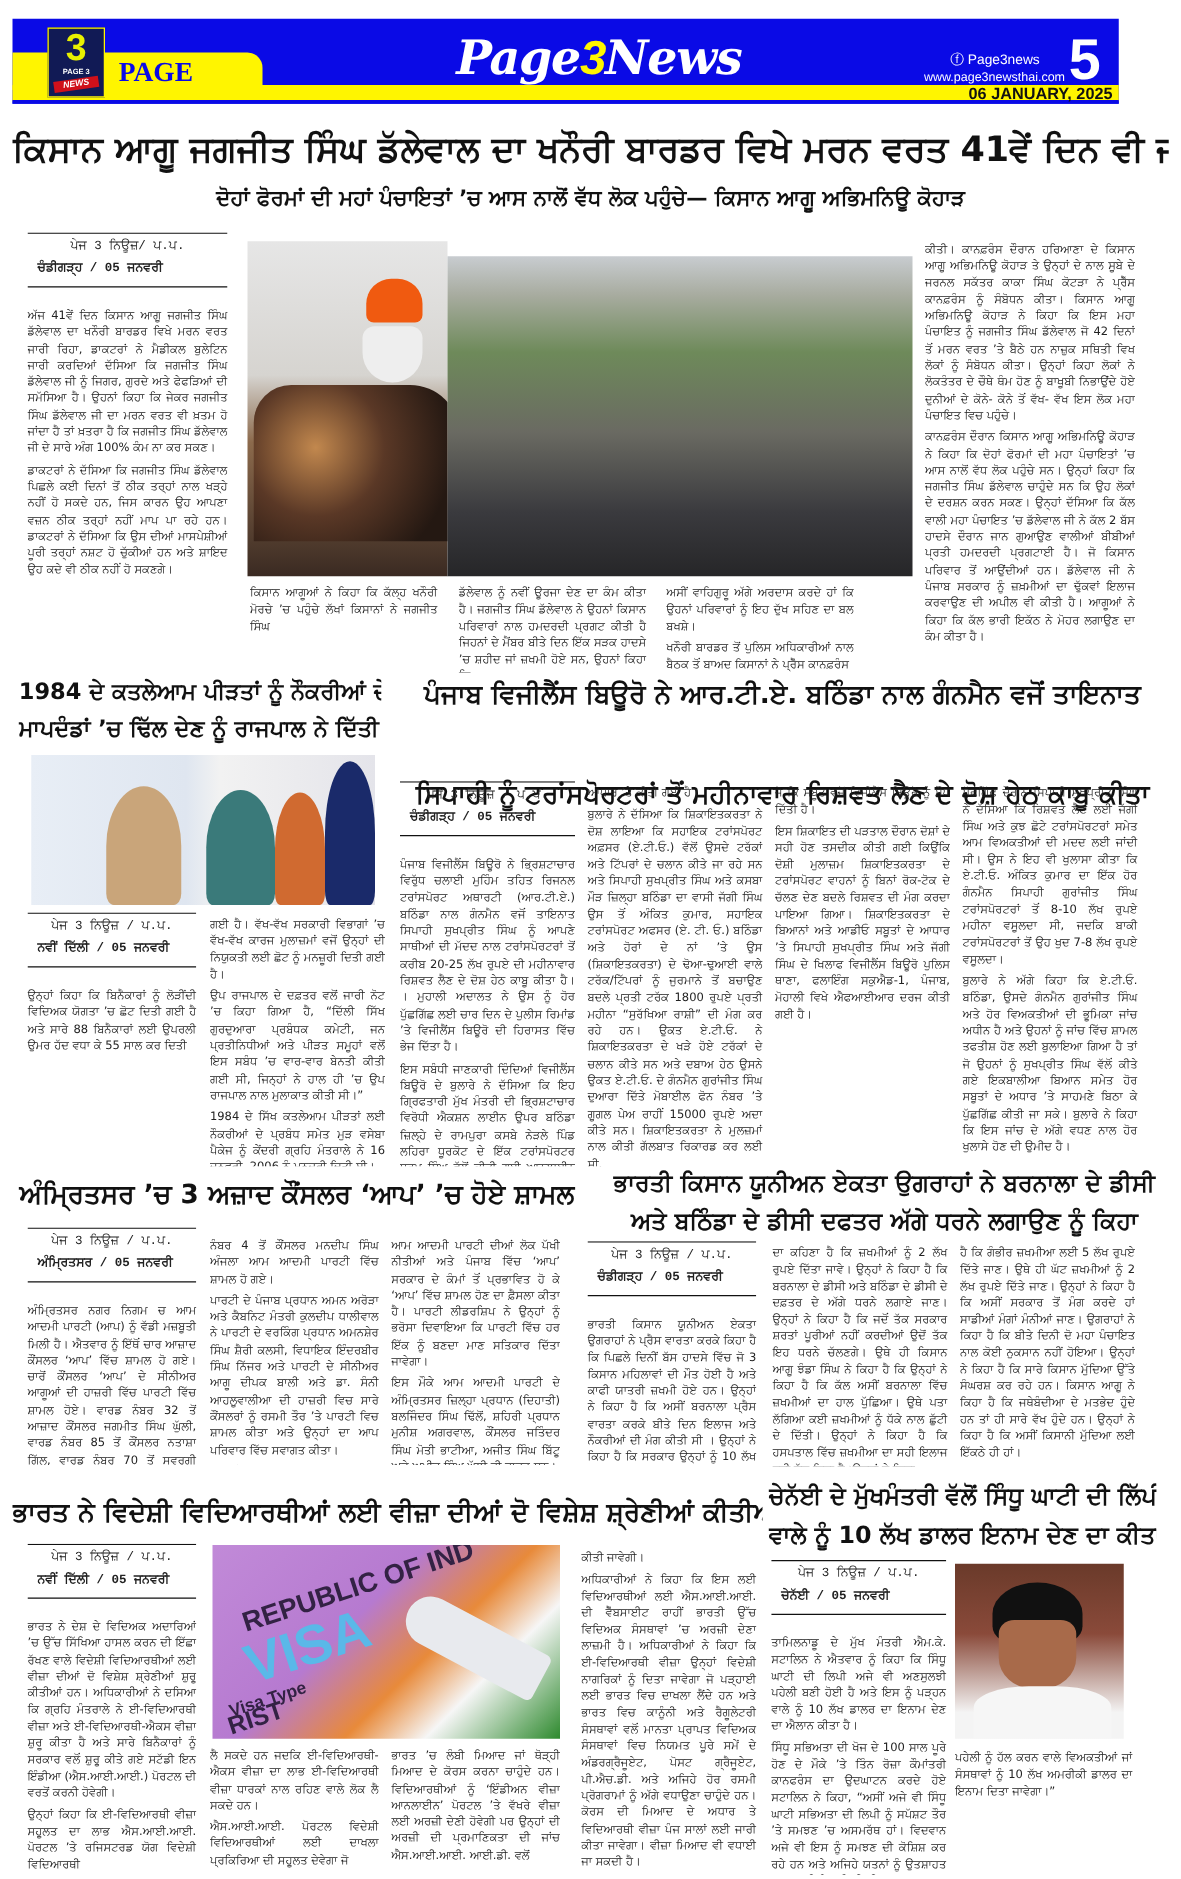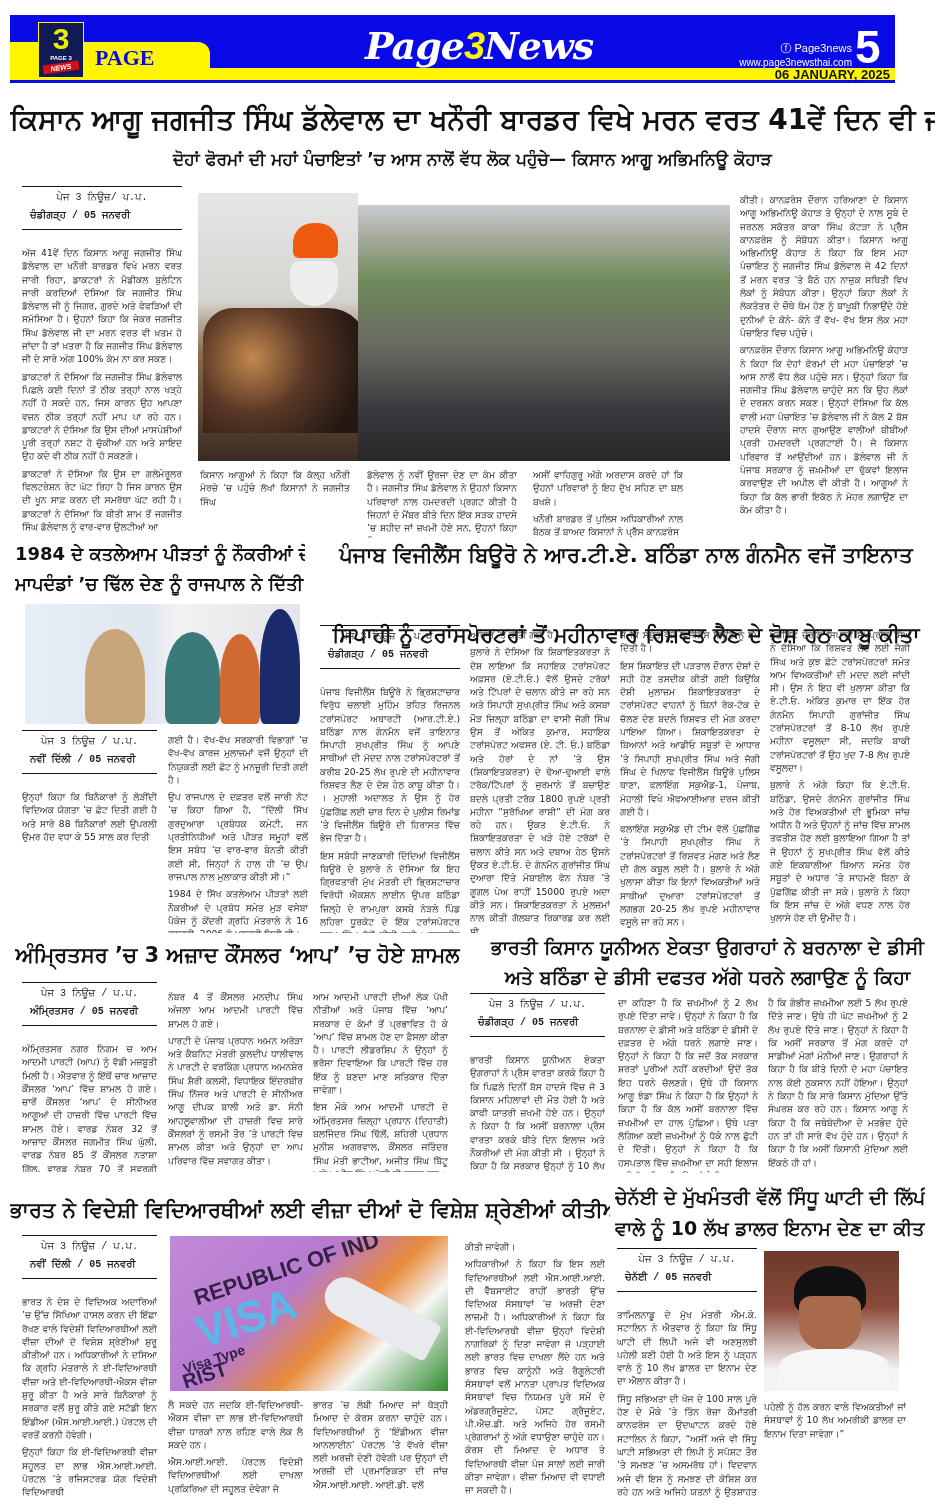--- a/index.html
+++ b/index.html
@@ -11,21 +11,21 @@
 .mast-yellow { left: 10px; top: 42px; width: 200px; height: 30px; background: #fff500; border-top-right-radius: 12px; }
 .mast-bottom { left: 10px; top: 68px; width: 885px; height: 13px; background: #fff500; }
 .mast-line { left: 10px; top: 80px; width: 885px; height: 3px; background: #0a0ae6; }
 .logo-box { left: 38px; top: 22px; width: 46px; height: 56px; background: #111a55; border: 1px solid #fff500; text-align: center; color: #e8f000; }
 .logo-3 { font: bold 30px/30px "Liberation Sans", sans-serif; display:block; margin-top:1px; }
 .logo-page { font: bold 6px/8px "Liberation Sans", sans-serif; display:block; color:#fff; }
 .logo-news { font: italic bold 7px/9px "Liberation Sans", sans-serif; display:block; background:#d0101a; color:#fff; margin: 1px 4px; transform: rotate(-8deg); }
 .india { left: 95px; top: 46px; font: bold 22px/24px "Liberation Serif", serif; color: #0a0ae6; }
 .brand { left: 365px; top: 26px; font: bold italic 38px/40px "DejaVu Serif", serif; color: #fff; letter-spacing: -1px; }
 .brand .three { color: #fff500; font-family: "Liberation Sans", sans-serif; }
-.social { left: 740px; top: 42px; width: 112px; text-align: right; font: 11px/13px "Liberation Sans", sans-serif; color: #fff; }
+.social { left: 740px; top: 42px; width: 112px; text-align: center; font: 11px/13px "Liberation Sans", sans-serif; color: #fff; }
 .site { left: 700px; top: 57px; width: 152px; text-align: right; font: 10px/12px "Liberation Sans", sans-serif; color: #fff; }
 .pagenum { left: 855px; top: 22px; font: bold 46px/50px "Liberation Sans", sans-serif; color: #fff; }
 .date { left: 700px; top: 68px; width: 190px; text-align: right; font: bold 13px/14px "Liberation Sans", sans-serif; color: #111; }
 
 
 .hl { font-family: "DejaVu Sans", sans-serif; font-weight: bold; color: #111; text-align: center; white-space: nowrap; overflow: hidden; }
 .hl-main { left: 10px; top: 100px; width: 925px; font-size: 28px; line-height: 40px; }
 .hl-sub { left: 10px; top: 147px; width: 925px; font-size: 17px; line-height: 24px; }
 .hl-md { font-size: 18px; line-height: 28px; }
 .hl-lg { font-size: 21px; line-height: 30px; }
@@ -75,21 +75,20 @@
 <div class="abs hl hl-main">ਕਿਸਾਨ ਆਗੂ ਜਗਜੀਤ ਸਿੰਘ ਡੱਲੇਵਾਲ ਦਾ ਖਨੌਰੀ ਬਾਰਡਰ ਵਿਖੇ ਮਰਨ ਵਰਤ 41ਵੇਂ ਦਿਨ ਵੀ ਜਾਰੀ</div>
 <div class="abs hl hl-sub">ਦੋਹਾਂ ਫੋਰਮਾਂ ਦੀ ਮਹਾਂ ਪੰਚਾਇਤਾਂ ’ਚ ਆਸ ਨਾਲੋਂ ਵੱਧ ਲੋਕ ਪਹੁੰਚੇ— ਕਿਸਾਨ ਆਗੂ ਅਭਿਮਨਿਊ ਕੋਹਾੜ</div>
 
 <div class="abs col" style="left:22px;top:186px;width:160px;height:350px;">
   <div class="byline">
     <span class="b1">ਪੇਜ 3 ਨਿਊਜ਼/ ਪ.ਪ.</span>
     <span class="b2">ਚੰਡੀਗੜ੍ਹ / 05 ਜਨਵਰੀ</span>
   </div>
   <p>ਅੱਜ 41ਵੇਂ ਦਿਨ ਕਿਸਾਨ ਆਗੂ ਜਗਜੀਤ ਸਿੰਘ ਡੱਲੇਵਾਲ ਦਾ ਖਨੌਰੀ ਬਾਰਡਰ ਵਿਖੇ ਮਰਨ ਵਰਤ ਜਾਰੀ ਰਿਹਾ, ਡਾਕਟਰਾਂ ਨੇ ਮੈਡੀਕਲ ਬੁਲੇਟਿਨ ਜਾਰੀ ਕਰਦਿਆਂ ਦੱਸਿਆ ਕਿ ਜਗਜੀਤ ਸਿੰਘ ਡੱਲੇਵਾਲ ਜੀ ਨੂੰ ਜਿਗਰ, ਗੁਰਦੇ ਅਤੇ ਫੇਫੜਿਆਂ ਦੀ ਸਮੱਸਿਆ ਹੈ। ਉਹਨਾਂ ਕਿਹਾ ਕਿ ਜੇਕਰ ਜਗਜੀਤ ਸਿੰਘ ਡੱਲੇਵਾਲ ਜੀ ਦਾ ਮਰਨ ਵਰਤ ਵੀ ਖ਼ਤਮ ਹੋ ਜਾਂਦਾ ਹੈ ਤਾਂ ਖ਼ਤਰਾ ਹੈ ਕਿ ਜਗਜੀਤ ਸਿੰਘ ਡੱਲੇਵਾਲ ਜੀ ਦੇ ਸਾਰੇ ਅੰਗ 100% ਕੰਮ ਨਾ ਕਰ ਸਕਣ।</p>
   <p>ਡਾਕਟਰਾਂ ਨੇ ਦੱਸਿਆ ਕਿ ਜਗਜੀਤ ਸਿੰਘ ਡੱਲੇਵਾਲ ਪਿਛਲੇ ਕਈ ਦਿਨਾਂ ਤੋਂ ਠੀਕ ਤਰ੍ਹਾਂ ਨਾਲ ਖੜ੍ਹੇ ਨਹੀਂ ਹੋ ਸਕਦੇ ਹਨ, ਜਿਸ ਕਾਰਨ ਉਹ ਆਪਣਾ ਵਜ਼ਨ ਠੀਕ ਤਰ੍ਹਾਂ ਨਹੀਂ ਮਾਪ ਪਾ ਰਹੇ ਹਨ। ਡਾਕਟਰਾਂ ਨੇ ਦੱਸਿਆ ਕਿ ਉਸ ਦੀਆਂ ਮਾਸਪੇਸ਼ੀਆਂ ਪੂਰੀ ਤਰ੍ਹਾਂ ਨਸ਼ਟ ਹੋ ਚੁੱਕੀਆਂ ਹਨ ਅਤੇ ਸ਼ਾਇਦ ਉਹ ਕਦੇ ਵੀ ਠੀਕ ਨਹੀਂ ਹੋ ਸਕਣਗੇ।</p>
-  <p>ਡਾਕਟਰਾਂ ਨੇ ਦੱਸਿਆ ਕਿ ਉਸ ਦਾ ਗਲੋਮੇਰੂਲਰ ਫਿਲਟਰੇਸ਼ਨ ਰੇਟ ਘੱਟ ਰਿਹਾ ਹੈ ਜਿਸ ਕਾਰਨ ਉਸ ਦੀ ਖੂਨ ਸਾਫ਼ ਕਰਨ ਦੀ ਸਮਰੱਥਾ ਘੱਟ ਰਹੀ ਹੈ। ਡਾਕਟਰਾਂ ਨੇ ਦੱਸਿਆ ਕਿ ਬੀਤੀ ਸ਼ਾਮ ਤੋਂ ਜਗਜੀਤ ਸਿੰਘ ਡੱਲੇਵਾਲ ਨੂੰ ਵਾਰ-ਵਾਰ ਉਲਟੀਆਂ ਆ</p>
 </div>
 
 <div class="abs img img-farmer" style="left:198px;top:193px;width:160px;height:268px;">
   <div class="abs turban"></div>
   <div class="abs beard"></div>
   <div class="abs blanket"></div>
 </div>
 <div class="abs img img-crowd" style="left:358px;top:205px;width:372px;height:256px;"></div>
 
 <div class="abs col" style="left:200px;top:468px;width:150px;height:70px;">
@@ -138,21 +137,20 @@
   <p>ਪੰਜਾਬ ਵਿਜੀਲੈਂਸ ਬਿਊਰੋ ਨੇ ਭ੍ਰਿਸ਼ਟਾਚਾਰ ਵਿਰੁੱਧ ਚਲਾਈ ਮੁਹਿੰਮ ਤਹਿਤ ਰਿਜਨਲ ਟਰਾਂਸਪੋਰਟ ਅਥਾਰਟੀ (ਆਰ.ਟੀ.ਏ.) ਬਠਿੰਡਾ ਨਾਲ ਗੰਨਮੈਨ ਵਜੋਂ ਤਾਇਨਾਤ ਸਿਪਾਹੀ ਸੁਖਪ੍ਰੀਤ ਸਿੰਘ ਨੂੰ ਆਪਣੇ ਸਾਥੀਆਂ ਦੀ ਮੱਦਦ ਨਾਲ ਟਰਾਂਸਪੋਰਟਰਾਂ ਤੋਂ ਕਰੀਬ 20-25 ਲੱਖ ਰੁਪਏ ਦੀ ਮਹੀਨਾਵਾਰ ਰਿਸ਼ਵਤ ਲੈਣ ਦੇ ਦੋਸ਼ ਹੇਠ ਕਾਬੂ ਕੀਤਾ ਹੈ। । ਮੁਹਾਲੀ ਅਦਾਲਤ ਨੇ ਉਸ ਨੂੰ ਹੋਰ ਪੁੱਛਗਿੱਛ ਲਈ ਚਾਰ ਦਿਨ ਦੇ ਪੁਲੀਸ ਰਿਮਾਂਡ ’ਤੇ ਵਿਜੀਲੈਂਸ ਬਿਊਰੋ ਦੀ ਹਿਰਾਸਤ ਵਿੱਚ ਭੇਜ ਦਿੱਤਾ ਹੈ।</p>
   <p>ਇਸ ਸਬੰਧੀ ਜਾਣਕਾਰੀ ਦਿੰਦਿਆਂ ਵਿਜੀਲੈਂਸ ਬਿਊਰੋ ਦੇ ਬੁਲਾਰੇ ਨੇ ਦੱਸਿਆ ਕਿ ਇਹ ਗ੍ਰਿਫਤਾਰੀ ਮੁੱਖ ਮੰਤਰੀ ਦੀ ਭ੍ਰਿਸ਼ਟਾਚਾਰ ਵਿਰੋਧੀ ਐਕਸ਼ਨ ਲਾਈਨ ਉਪਰ ਬਠਿੰਡਾ ਜ਼ਿਲ੍ਹੇ ਦੇ ਰਾਮਪੁਰਾ ਕਸਬੇ ਨੇੜਲੇ ਪਿੰਡ ਲਹਿਰਾ ਧੂਰਕੋਟ ਦੇ ਇੱਕ ਟਰਾਂਸਪੋਰਟਰ ਧਰਮ ਸਿੰਘ ਵੱਲੋਂ ਕੀਤੀ ਗਈ ਆਨਲਾਈਨ ਸ਼ਿਕਾਇਤ ਦੇ</p>
 </div>
 <div class="abs col" style="left:470px;top:628px;width:140px;height:305px;">
   <p>ਆਧਾਰ ’ਤੇ ਕੀਤੀ ਗਈ ਹੈ।</p>
   <p>ਬੁਲਾਰੇ ਨੇ ਦੱਸਿਆ ਕਿ ਸ਼ਿਕਾਇਤਕਰਤਾ ਨੇ ਦੋਸ਼ ਲਾਇਆ ਕਿ ਸਹਾਇਕ ਟਰਾਂਸਪੋਰਟ ਅਫ਼ਸਰ (ਏ.ਟੀ.ਓ.) ਵੱਲੋਂ ਉਸਦੇ ਟਰੱਕਾਂ ਅਤੇ ਟਿੱਪਰਾਂ ਦੇ ਚਲਾਨ ਕੀਤੇ ਜਾ ਰਹੇ ਸਨ ਅਤੇ ਸਿਪਾਹੀ ਸੁਖਪ੍ਰੀਤ ਸਿੰਘ ਅਤੇ ਕਸਬਾ ਮੌੜ ਜ਼ਿਲ੍ਹਾ ਬਠਿੰਡਾ ਦਾ ਵਾਸੀ ਜੱਗੀ ਸਿੰਘ ਉਸ ਤੋਂ ਅੰਕਿਤ ਕੁਮਾਰ, ਸਹਾਇਕ ਟਰਾਂਸਪੋਰਟ ਅਫਸਰ (ਏ. ਟੀ. ਓ.) ਬਠਿੰਡਾ ਅਤੇ ਹੋਰਾਂ ਦੇ ਨਾਂ ’ਤੇ ਉਸ (ਸ਼ਿਕਾਇਤਕਰਤਾ) ਦੇ ਢੋਆ-ਢੁਆਈ ਵਾਲੇ ਟਰੱਕ/ਟਿੱਪਰਾਂ ਨੂੰ ਜੁਰਮਾਨੇ ਤੋਂ ਬਚਾਉਣ ਬਦਲੇ ਪ੍ਰਤੀ ਟਰੱਕ 1800 ਰੁਪਏ ਪ੍ਰਤੀ ਮਹੀਨਾ “ਸੁਰੱਖਿਆ ਰਾਸ਼ੀ” ਦੀ ਮੰਗ ਕਰ ਰਹੇ ਹਨ। ਉਕਤ ਏ.ਟੀ.ਓ. ਨੇ ਸ਼ਿਕਾਇਤਕਰਤਾ ਦੇ ਖੜੇ ਹੋਏ ਟਰੱਕਾਂ ਦੇ ਚਲਾਨ ਕੀਤੇ ਸਨ ਅਤੇ ਦਬਾਅ ਹੇਠ ਉਸਨੇ ਉਕਤ ਏ.ਟੀ.ਓ. ਦੇ ਗੰਨਮੈਨ ਗੁਰਾਂਜੀਤ ਸਿੰਘ ਦੁਆਰਾ ਦਿੱਤੇ ਮੋਬਾਈਲ ਫੋਨ ਨੰਬਰ ’ਤੇ ਗੂਗਲ ਪੇਅ ਰਾਹੀਂ 15000 ਰੁਪਏ ਅਦਾ ਕੀਤੇ ਸਨ। ਸ਼ਿਕਾਇਤਕਰਤਾ ਨੇ ਮੁਲਜ਼ਮਾਂ ਨਾਲ ਕੀਤੀ ਗੱਲਬਾਤ ਰਿਕਾਰਡ ਕਰ ਲਈ ਸੀ,</p>
 </div>
 <div class="abs col" style="left:620px;top:628px;width:140px;height:305px;">
   <p>ਜੋ ਕਿ ਸਬੂਤ ਵਜੋਂ ਵਿਜੀਲੈਂਸ ਬਿਊਰੋ ਨੂੰ ਸੌਂਪ ਦਿੱਤੀ ਹੈ।</p>
   <p>ਇਸ ਸ਼ਿਕਾਇਤ ਦੀ ਪੜਤਾਲ ਦੌਰਾਨ ਦੋਸ਼ਾਂ ਦੇ ਸਹੀ ਹੋਣ ਤਸਦੀਕ ਕੀਤੀ ਗਈ ਕਿਉਂਕਿ ਦੋਸ਼ੀ ਮੁਲਾਜ਼ਮ ਸ਼ਿਕਾਇਤਕਰਤਾ ਦੇ ਟਰਾਂਸਪੋਰਟ ਵਾਹਨਾਂ ਨੂੰ ਬਿਨਾਂ ਰੋਕ-ਟੋਕ ਦੇ ਚੱਲਣ ਦੇਣ ਬਦਲੇ ਰਿਸ਼ਵਤ ਦੀ ਮੰਗ ਕਰਦਾ ਪਾਇਆ ਗਿਆ। ਸ਼ਿਕਾਇਤਕਰਤਾ ਦੇ ਬਿਆਨਾਂ ਅਤੇ ਆਡੀਓ ਸਬੂਤਾਂ ਦੇ ਆਧਾਰ ’ਤੇ ਸਿਪਾਹੀ ਸੁਖਪ੍ਰੀਤ ਸਿੰਘ ਅਤੇ ਜੱਗੀ ਸਿੰਘ ਦੇ ਖਿਲਾਫ ਵਿਜੀਲੈਂਸ ਬਿਊਰੋ ਪੁਲਿਸ ਥਾਣਾ, ਫਲਾਇੰਗ ਸਕੁਐਡ-1, ਪੰਜਾਬ, ਮੋਹਾਲੀ ਵਿਖੇ ਐਫਆਈਆਰ ਦਰਜ ਕੀਤੀ ਗਈ ਹੈ।</p>
-  <p>ਫਲਾਇੰਗ ਸਕੁਐਡ ਦੀ ਟੀਮ ਵੱਲੋਂ ਪੁੱਛਗਿੱਛ ’ਤੇ ਸਿਪਾਹੀ ਸੁਖਪ੍ਰੀਤ ਸਿੰਘ ਨੇ ਟਰਾਂਸਪੋਰਟਰਾਂ ਤੋਂ ਰਿਸ਼ਵਤ ਮੰਗਣ ਅਤੇ ਲੈਣ ਦੀ ਗੱਲ ਕਬੂਲ ਲਈ ਹੈ। ਬੁਲਾਰੇ ਨੇ ਅੱਗੇ ਖੁਲਾਸਾ ਕੀਤਾ ਕਿ ਇਨਾਂ ਵਿਅਕਤੀਆਂ ਅਤੇ ਸਾਥੀਆਂ ਦੁਆਰਾ ਟਰਾਂਸਪੋਰਟਰਾਂ ਤੋਂ ਲਗਭਗ 20-25 ਲੱਖ ਰੁਪਏ ਮਹੀਨਾਵਾਰ ਵਸੂਲੇ ਜਾ ਰਹੇ ਸਨ।</p>
 </div>
 <div class="abs col" style="left:770px;top:628px;width:140px;height:305px;">
   <p>ਪੁੱਛਗਿੱਛ ਦੌਰਾਨ ਸਿਪਾਹੀ ਸੁਖਪ੍ਰੀਤ ਸਿੰਘ ਨੇ ਦੱਸਿਆ ਕਿ ਰਿਸ਼ਵਤ ਲੈਣ ਲਈ ਜੱਗੀ ਸਿੰਘ ਅਤੇ ਕੁਝ ਛੋਟੇ ਟਰਾਂਸਪੋਰਟਰਾਂ ਸਮੇਤ ਆਮ ਵਿਅਕਤੀਆਂ ਦੀ ਮਦਦ ਲਈ ਜਾਂਦੀ ਸੀ। ਉਸ ਨੇ ਇਹ ਵੀ ਖੁਲਾਸਾ ਕੀਤਾ ਕਿ ਏ.ਟੀ.ਓ. ਅੰਕਿਤ ਕੁਮਾਰ ਦਾ ਇੱਕ ਹੋਰ ਗੰਨਮੈਨ ਸਿਪਾਹੀ ਗੁਰਾਂਜੀਤ ਸਿੰਘ ਟਰਾਂਸਪੋਰਟਰਾਂ ਤੋਂ 8-10 ਲੱਖ ਰੁਪਏ ਮਹੀਨਾ ਵਸੂਲਦਾ ਸੀ, ਜਦਕਿ ਬਾਕੀ ਟਰਾਂਸਪੋਰਟਰਾਂ ਤੋਂ ਉਹ ਖੁਦ 7-8 ਲੱਖ ਰੁਪਏ ਵਸੂਲਦਾ।</p>
   <p>ਬੁਲਾਰੇ ਨੇ ਅੱਗੇ ਕਿਹਾ ਕਿ ਏ.ਟੀ.ਓ. ਬਠਿੰਡਾ, ਉਸਦੇ ਗੰਨਮੈਨ ਗੁਰਾਂਜੀਤ ਸਿੰਘ ਅਤੇ ਹੋਰ ਵਿਅਕਤੀਆਂ ਦੀ ਭੂਮਿਕਾ ਜਾਂਚ ਅਧੀਨ ਹੈ ਅਤੇ ਉਹਨਾਂ ਨੂੰ ਜਾਂਚ ਵਿੱਚ ਸ਼ਾਮਲ ਤਫਤੀਸ਼ ਹੋਣ ਲਈ ਬੁਲਾਇਆ ਗਿਆ ਹੈ ਤਾਂ ਜੋ ਉਹਨਾਂ ਨੂੰ ਸੁਖਪ੍ਰੀਤ ਸਿੰਘ ਵੱਲੋਂ ਕੀਤੇ ਗਏ ਇਕਬਾਲੀਆ ਬਿਆਨ ਸਮੇਤ ਹੋਰ ਸਬੂਤਾਂ ਦੇ ਅਧਾਰ ’ਤੇ ਸਾਹਮਣੇ ਬਿਠਾ ਕੇ ਪੁੱਛਗਿੱਛ ਕੀਤੀ ਜਾ ਸਕੇ। ਬੁਲਾਰੇ ਨੇ ਕਿਹਾ ਕਿ ਇਸ ਜਾਂਚ ਦੇ ਅੱਗੇ ਵਧਣ ਨਾਲ ਹੋਰ ਖੁਲਾਸੇ ਹੋਣ ਦੀ ਉਮੀਦ ਹੈ।</p>
 </div>
 
 <div class="abs hl hl-lg" style="left:10px;top:940px;width:455px;">ਅੰਮ੍ਰਿਤਸਰ ’ਚ 3 ਅਜ਼ਾਦ ਕੌਂਸਲਰ ‘ਆਪ’ ’ਚ ਹੋਏ ਸ਼ਾਮਲ</div>
 <div class="abs col" style="left:22px;top:982px;width:135px;height:190px;">
   <div class="byline">
     <span class="b1">ਪੇਜ 3 ਨਿਊਜ਼ / ਪ.ਪ.</span>

